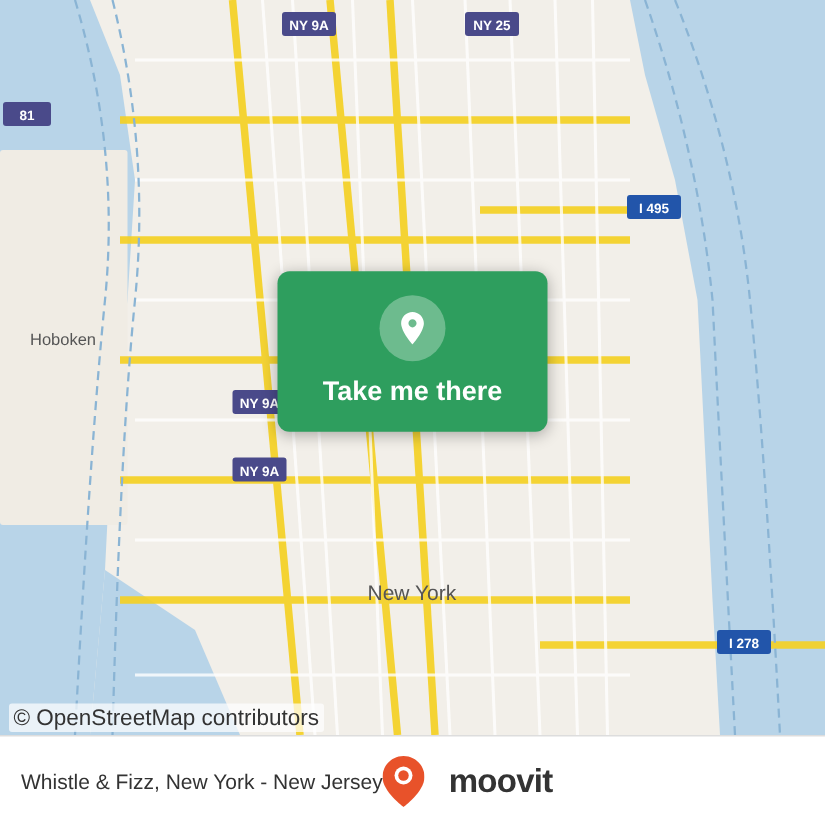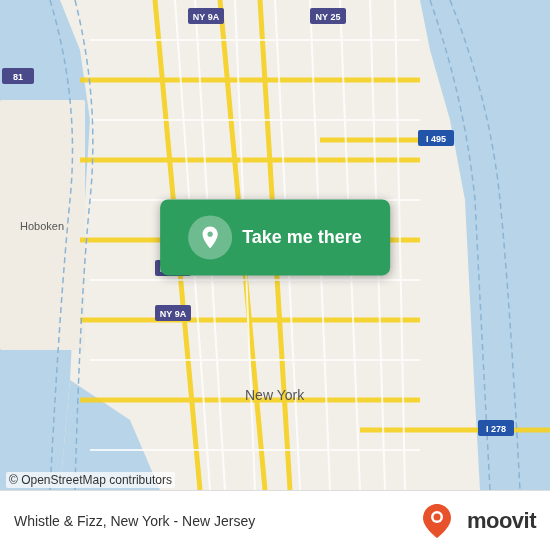--- a/index.html
+++ b/index.html
@@ -29,20 +29,21 @@
 
     #take-me-there-overlay {
       position: absolute;
       top: 50%;
       left: 50%;
       transform: translate(-50%, -60%);
       background-color: #2e9e5e;
       border-radius: 8px;
       padding: 16px 28px;
       display: flex;
+      flex-direction: column;
       align-items: center;
       gap: 10px;
       cursor: pointer;
       box-shadow: 0 2px 10px rgba(0,0,0,0.3);
       min-width: 180px;
     }
 
     #location-icon-wrap {
       width: 44px;
       height: 44px;
@@ -57,34 +58,34 @@
       color: white;
       font-size: 18px;
       font-weight: 600;
       white-space: nowrap;
     }
 
     #osm-attribution {
       position: absolute;
       bottom: 2px;
       left: 6px;
-      font-size: 12px;
+      font-size: 15px;
       color: #333;
       background: rgba(255,255,255,0.7);
       padding: 1px 3px;
       border-radius: 2px;
     }
 
     #bottom-bar {
       width: 550px;
       height: 60px;
       background: white;
       display: flex;
       align-items: center;
-      justify-content: space-between;
+      justify-content: flex-start;
       padding: 0 14px;
       border-top: 1px solid #ddd;
     }
 
     #place-name {
       font-size: 14px;
       color: #333;
       font-weight: 500;
     }
 

